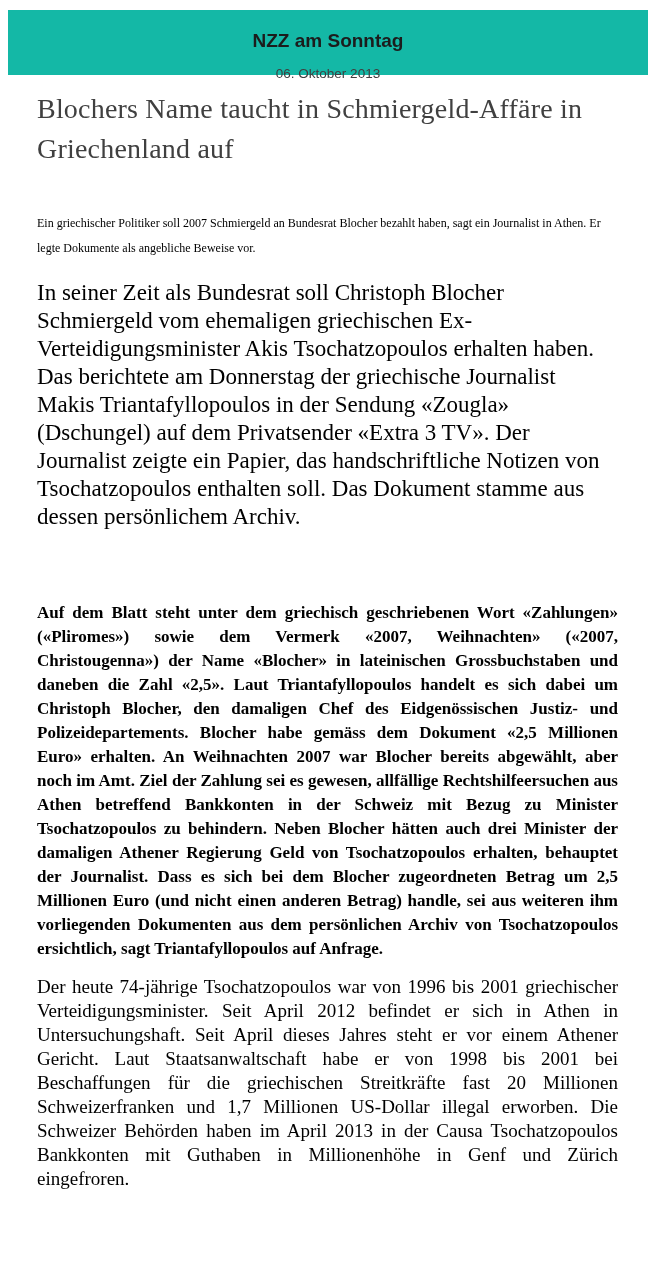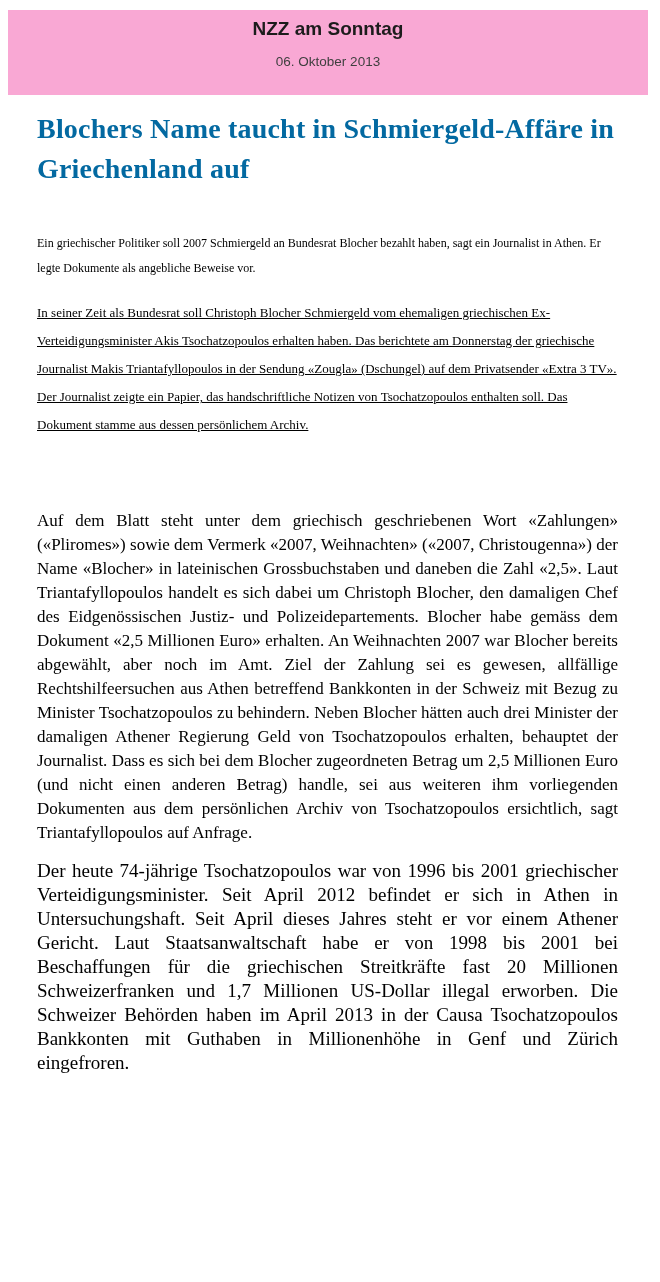--- a/index.html
+++ b/index.html
@@ -11,75 +11,75 @@
     position: relative;
     width: 660px;
     height: 1282px;
     background: #ffffff;
     overflow: hidden;
     font-family: "Liberation Serif", serif;
     color: #000000;
   }
   .masthead {
     margin: 10px 12px 0 8px;
-    height: 85px;
-    background: #f9a8d4;
+    height: 65px;
+    background: #14b8a6;
     text-align: center;
     box-sizing: border-box;
-    padding-top: 9px;
+    padding-top: 21px;
   }
   .masthead-title {
     font-family: "Liberation Sans", sans-serif;
     font-weight: bold;
     font-size: 19px;
     line-height: 20px;
     color: #1c1c1c;
   }
   .masthead-date {
     margin-top: 15px;
     font-family: "Liberation Sans", sans-serif;
     font-size: 13.5px;
     line-height: 15px;
     color: #3f3f3f;
   }
   .headline {
     margin: 14px 30px 0 37px;
     font-size: 28px;
-    font-weight: bold;
+    font-weight: normal;
     line-height: 40px;
     letter-spacing: 0.2px;
-    color: #0369a1;
+    color: #404040;
   }
   .lead {
     margin: 42px 43px 0 37px;
     max-width: 575px;
     font-size: 12px;
     line-height: 25px;
     text-align: left;
   }
   .article-body {
     margin: 0 42px 0 37px;
     width: 581px;
   }
   .article-body p {
     margin: 0;
     padding: 0;
   }
   .para-1 {
     margin-top: 18px !important;
-    font-size: 13px;
+    font-size: 23px;
     line-height: 28px;
     text-align: left;
-    text-decoration: underline;
   }
   .para-2 {
     margin-top: 70px !important;
     font-size: 17px;
     line-height: 24px;
     text-align: justify;
+    font-weight: bold;
   }
   .para-3 {
     margin-top: 14px !important;
     font-size: 19px;
     line-height: 24px;
     text-align: justify;
   }
   .para-4 {
     margin-top: 19px !important;
     font-size: 17px;

